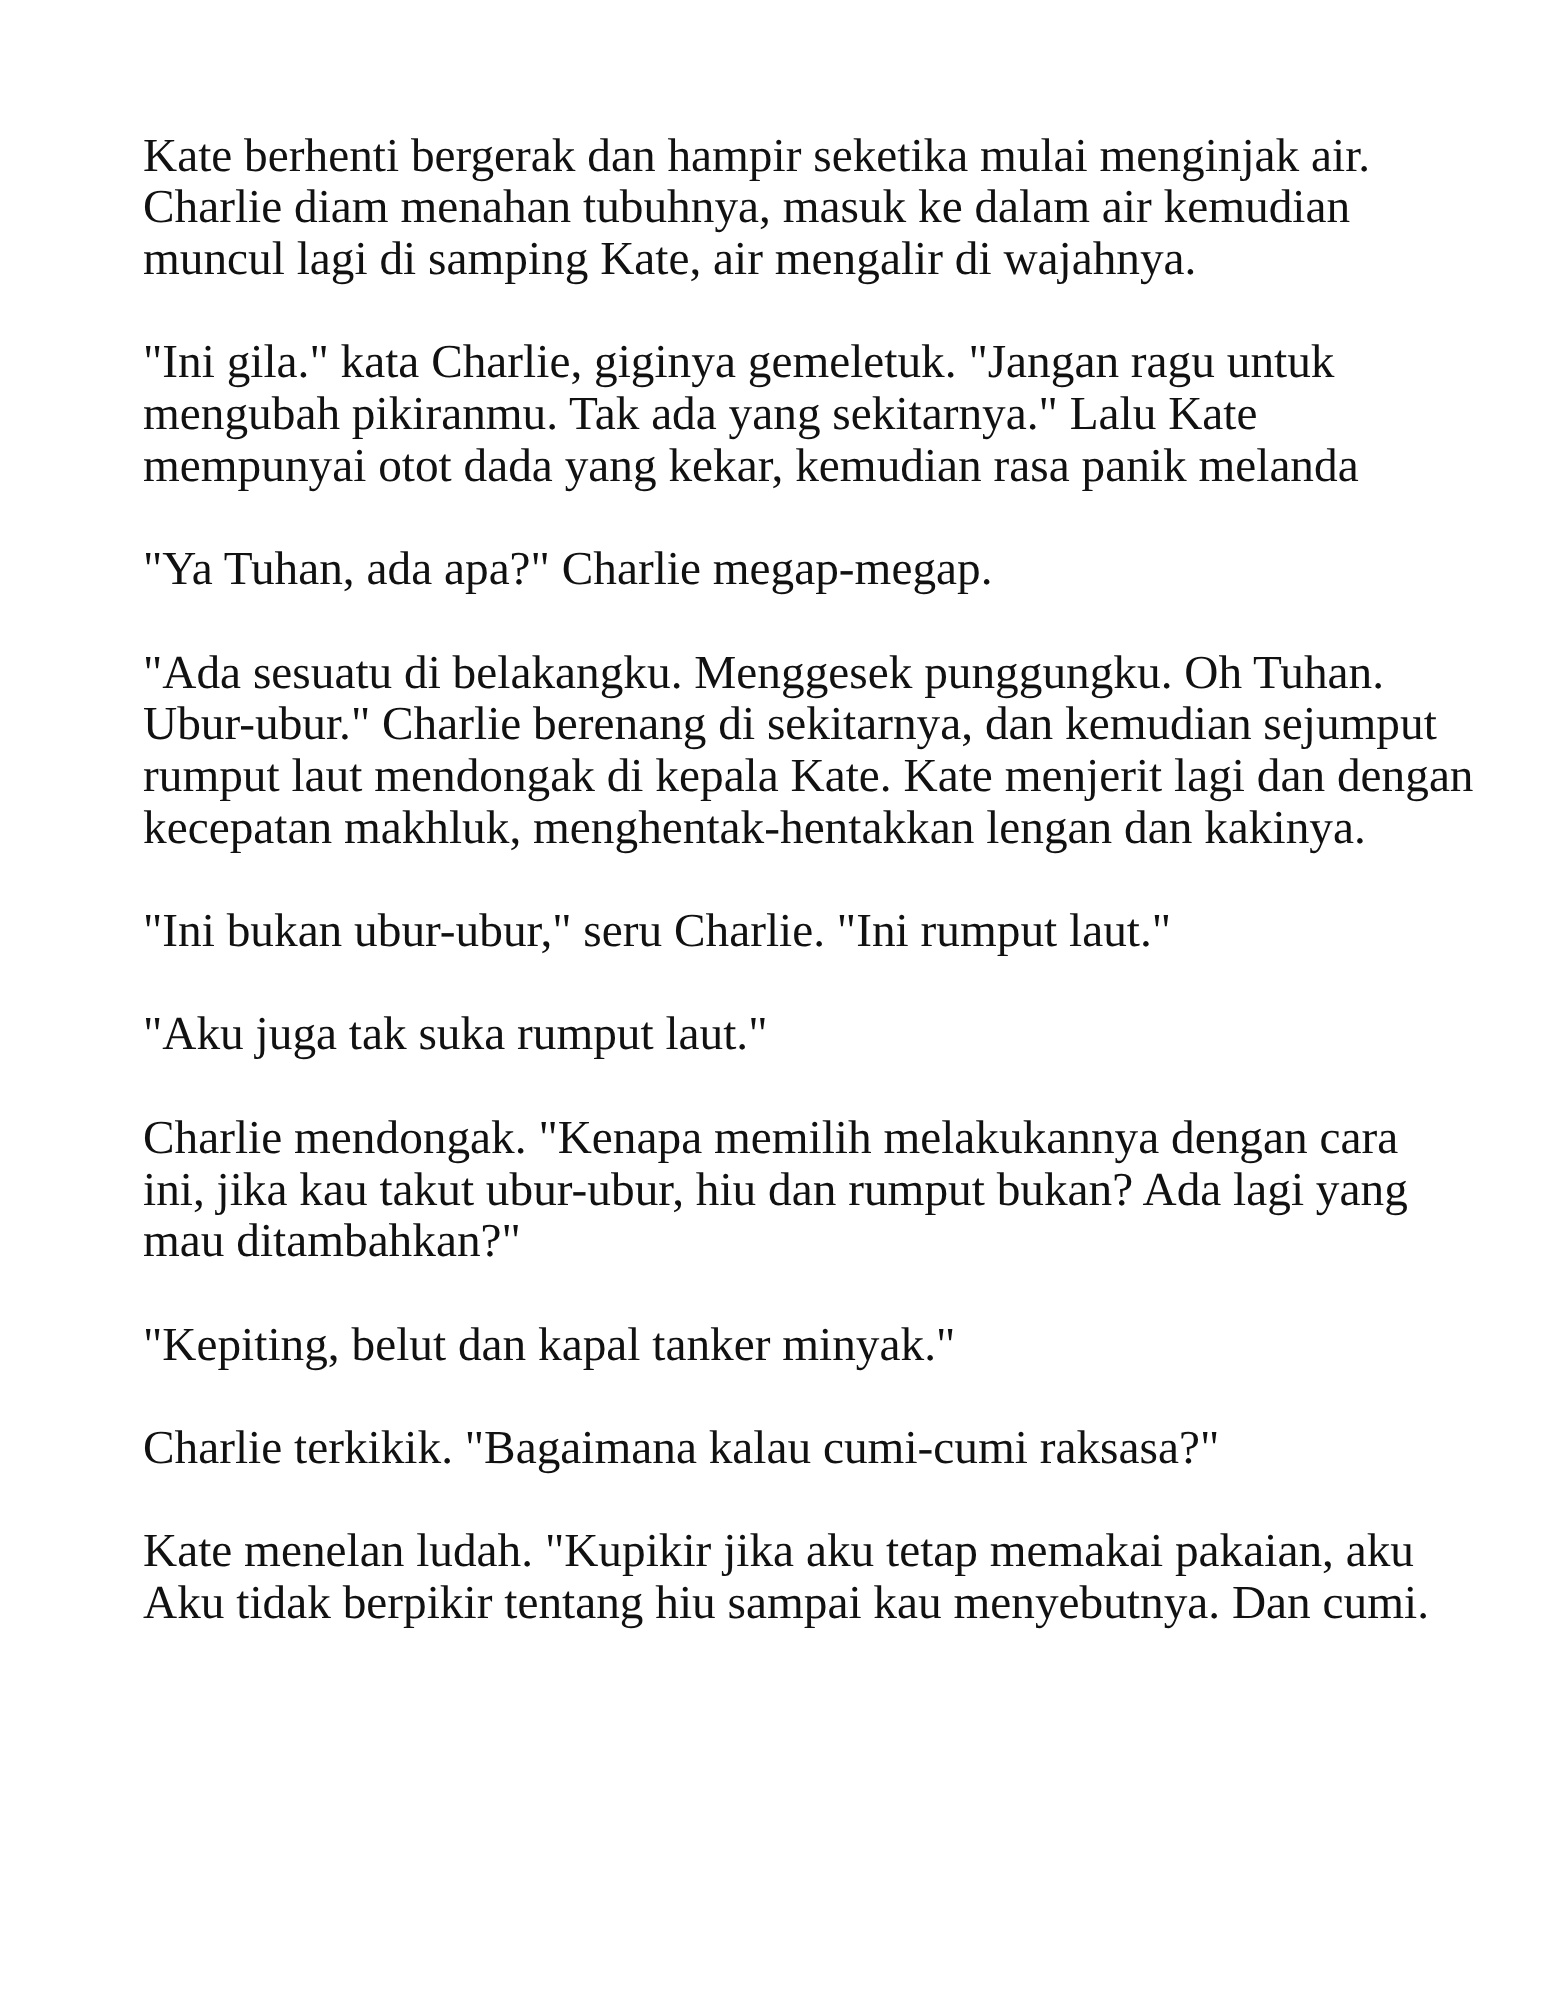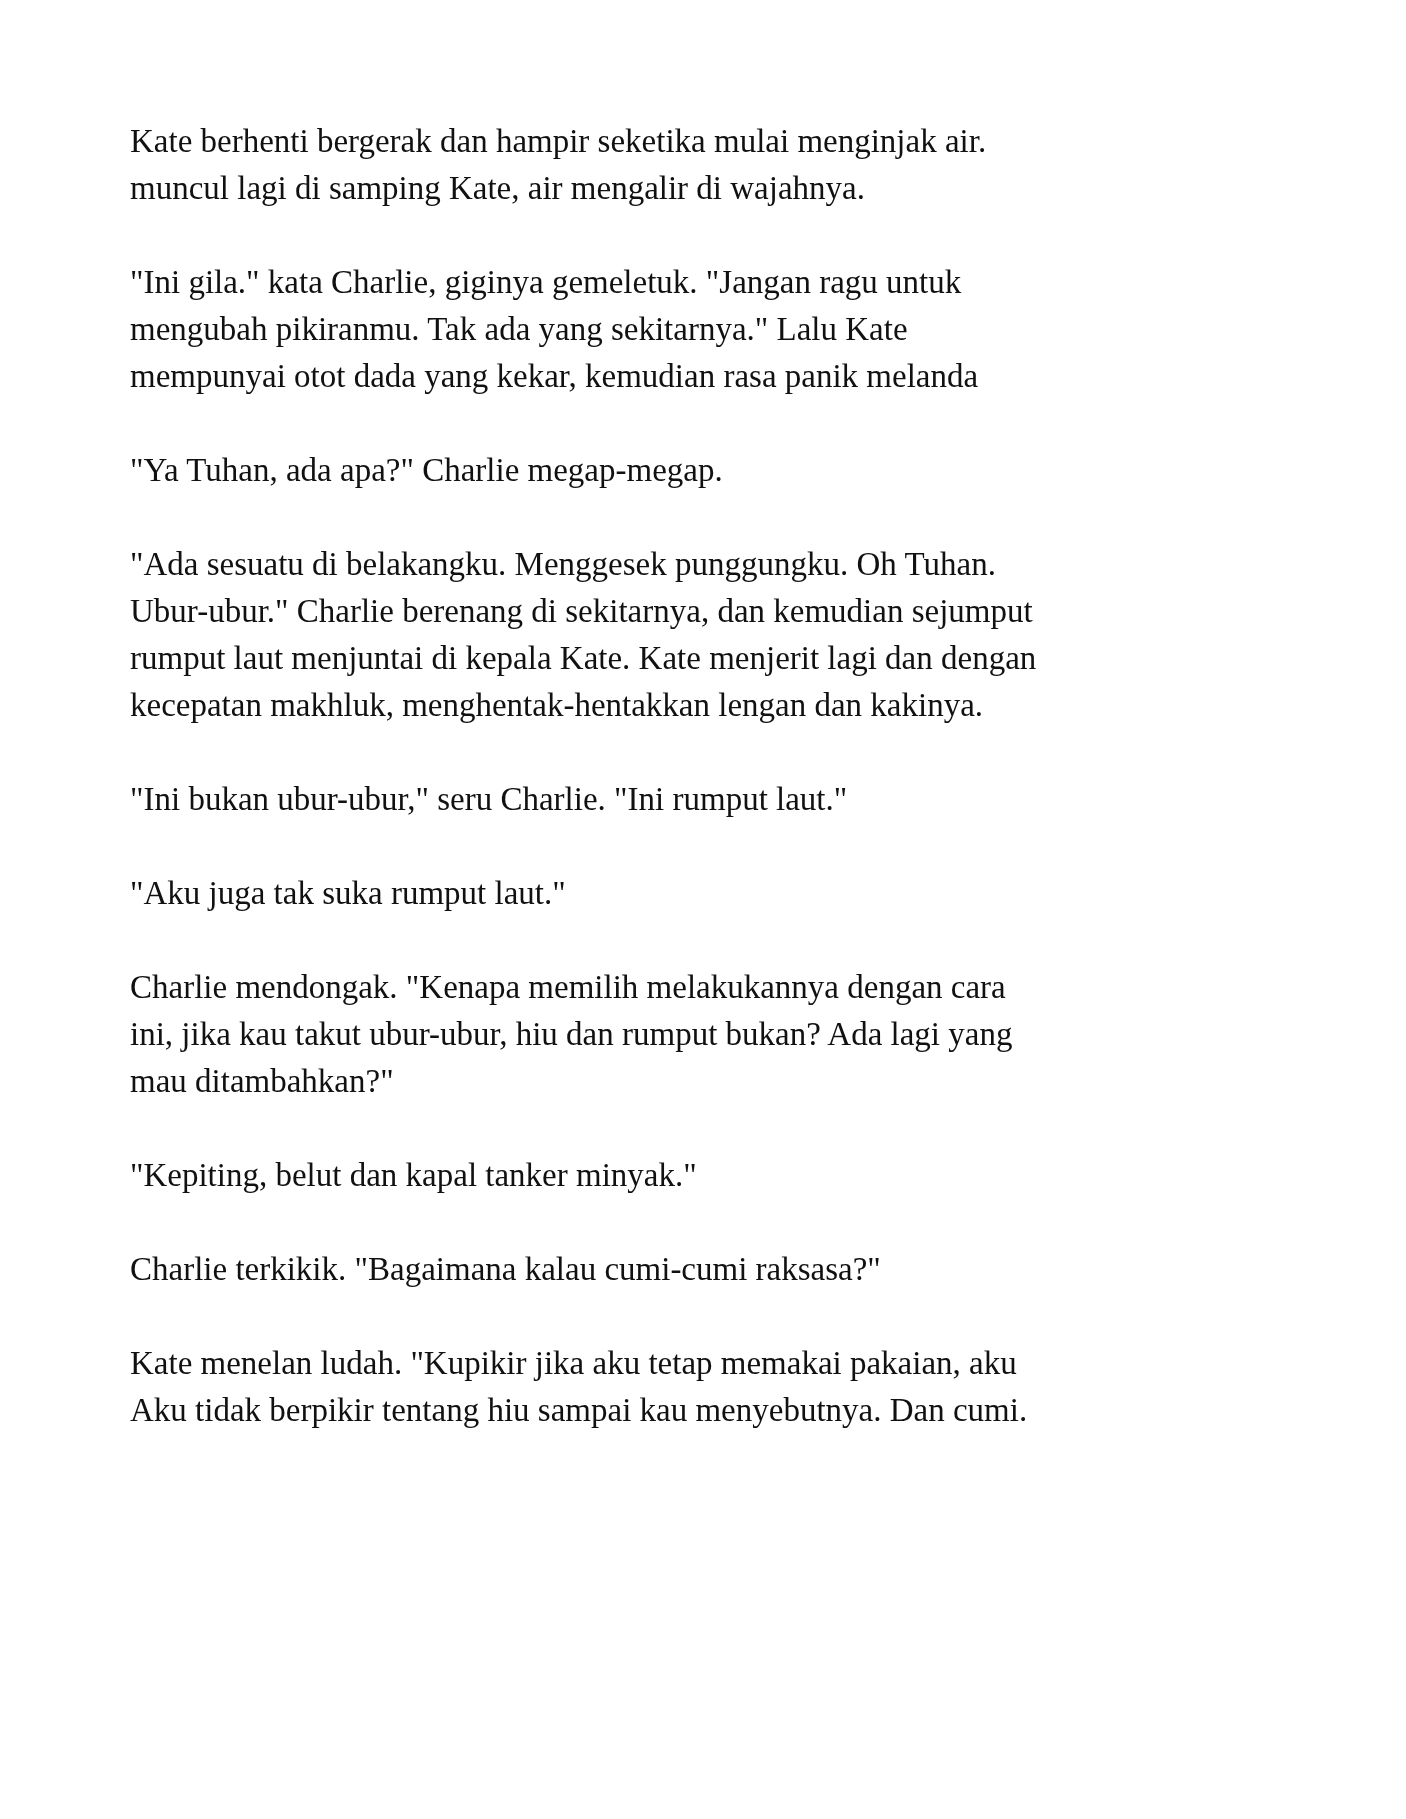--- a/index.html
+++ b/index.html
@@ -12,56 +12,57 @@
       height: 1819px;
       position: relative;
       overflow: hidden;
     }
     .page {
       position: absolute;
       left: 130px;
       top: 118px;
       width: 1180px;
       font-family: "Liberation Serif", "DejaVu Serif", serif;
-      font-size: 33px;
+      font-size: 43px;
       line-height: 47px;
       color: #111111;
     }
     .para {
       margin: 0 0 47px 0;
     }
     .line {
       display: block;
       white-space: nowrap;
     }
   </style>
 </head>
 <body>
 
 <div class="page">
 
   <p class="para">
     <span class="line">Kate berhenti bergerak dan hampir seketika mulai menginjak air.</span>
+    <span class="line">Charlie diam menahan tubuhnya, masuk ke dalam air kemudian</span>
     <span class="line">muncul lagi di samping Kate, air mengalir di wajahnya.</span>
   </p>
 
   <p class="para">
     <span class="line">"Ini gila." kata Charlie, giginya gemeletuk. "Jangan ragu untuk</span>
     <span class="line">mengubah pikiranmu. Tak ada yang sekitarnya." Lalu Kate</span>
     <span class="line">mempunyai otot dada yang kekar, kemudian rasa panik melanda</span>
   </p>
 
   <p class="para">
     <span class="line">"Ya Tuhan, ada apa?" Charlie megap-megap.</span>
   </p>
 
   <p class="para">
     <span class="line">"Ada sesuatu di belakangku. Menggesek punggungku. Oh Tuhan.</span>
     <span class="line">Ubur-ubur." Charlie berenang di sekitarnya, dan kemudian sejumput</span>
-    <span class="line">rumput laut menjuntai di kepala Kate. Kate menjerit lagi dan dengan</span>
+    <span class="line">rumput laut mendongak di kepala Kate. Kate menjerit lagi dan dengan</span>
     <span class="line">kecepatan makhluk, menghentak-hentakkan lengan dan kakinya.</span>
   </p>
 
   <p class="para">
     <span class="line">"Ini bukan ubur-ubur," seru Charlie. "Ini rumput laut."</span>
   </p>
 
   <p class="para">
     <span class="line">"Aku juga tak suka rumput laut."</span>
   </p>

